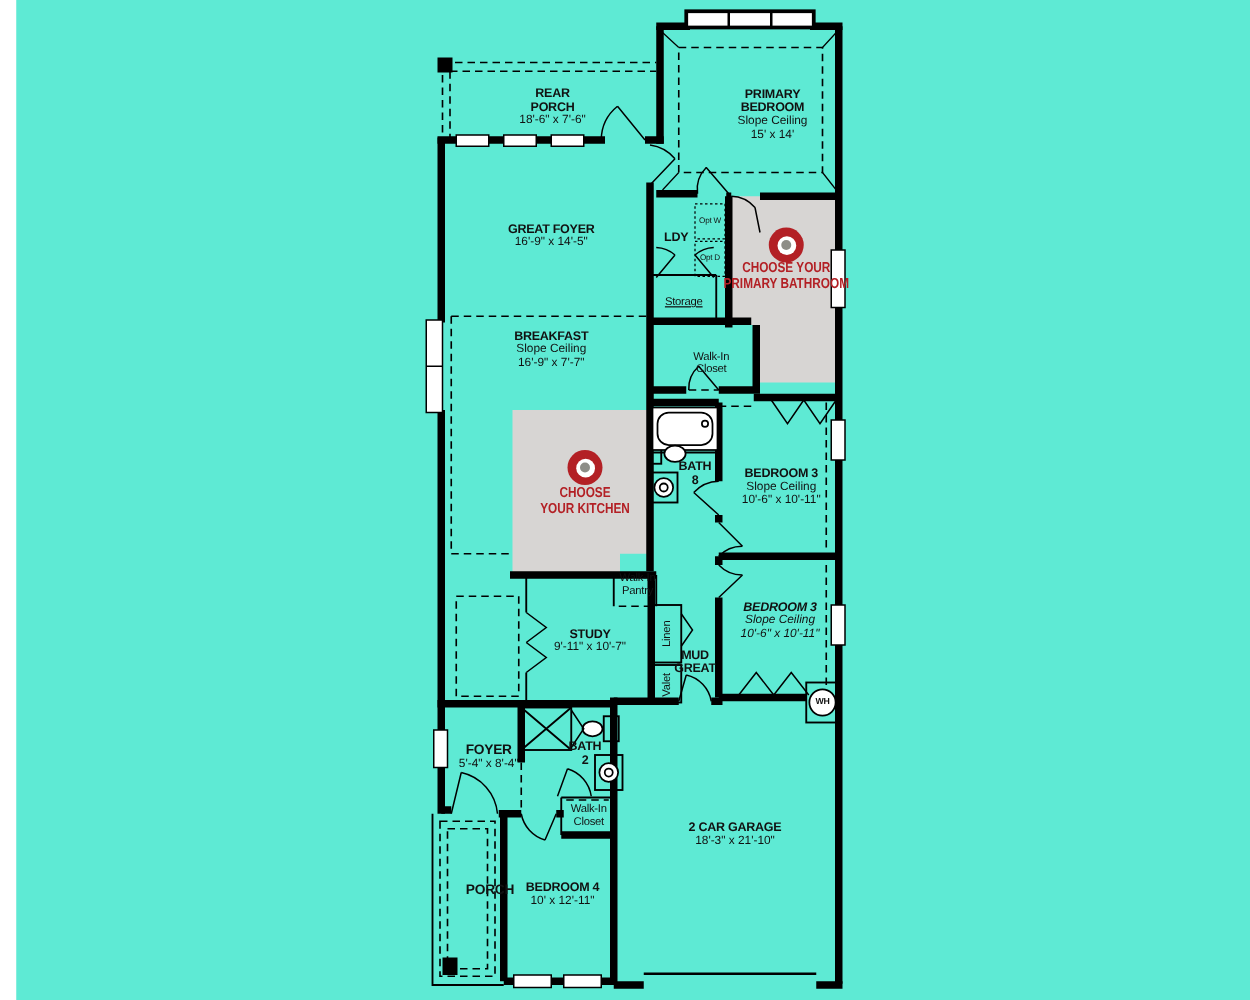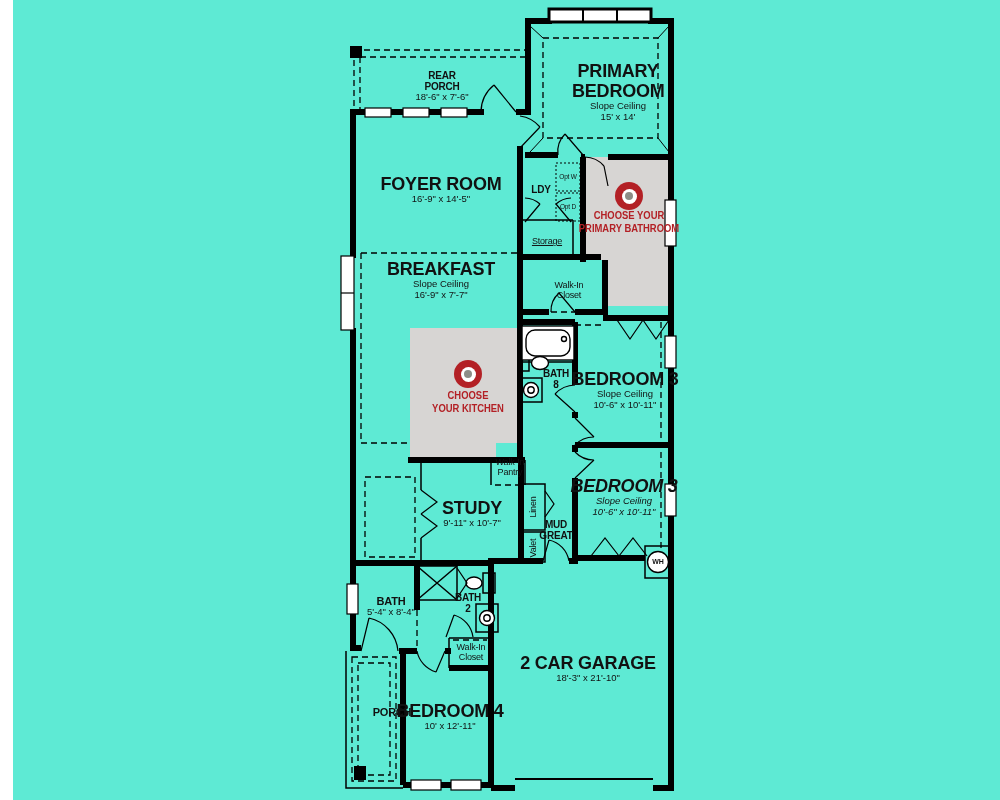--- a/index.html
+++ b/index.html
@@ -6,21 +6,21 @@
   #stage {
     position:relative; width:1000px; height:800px; background:#5eead4;
     font-family:"Liberation Sans", sans-serif; overflow:hidden;margin-left:13px;
   }
   #plan-svg { position:absolute; left:0; top:0; width:1000px; height:800px; }
 
   .room-label {
     position:absolute; transform:translate(-50%,-50%);
     text-align:center; color:#111; line-height:1.12; z-index:5;
   }
-  .room-label .name { display:block; font-weight:bold; font-size:18px; letter-spacing:-0.2px; margin:0 auto; }
+  .room-label .name { display:block; font-weight:bold; font-size:10px; letter-spacing:-0.2px; margin:0 auto; }
   .room-label .note { display:block; font-size:9.5px; white-space:nowrap; }
   .room-label .dims { display:block; font-size:9.5px; white-space:nowrap; }
 
   .sm .name { font-size:10px; }
   .xs .name { font-size:8px; font-weight:bold; }
   .reg .name { font-weight:normal; font-size:9px; }
   .tiny .name { font-size:6.5px; font-weight:normal; }
 
   .vert { transform:translate(-50%,-50%) rotate(-90deg); }
 
@@ -304,21 +304,21 @@
     <span class="dims">18'-6" x 7'-6"</span>
   </div>
 
   <div class="room-label" id="lbl-primary-bedroom">
     <span class="name">PRIMARY BEDROOM</span>
     <span class="note">Slope Ceiling</span>
     <span class="dims">15' x 14'</span>
   </div>
 
   <div class="room-label" id="lbl-great-room">
-    <span class="name">FOYER ROOM</span>
+    <span class="name">GREAT FOYER</span>
     <span class="dims">16'-9" x 14'-5"</span>
   </div>
 
   <div class="room-label sm" id="lbl-ldy">
     <span class="name">LDY</span>
   </div>
 
   <div class="room-label tiny" id="lbl-opt-w">
     <span class="name">Opt W</span>
   </div>
@@ -376,21 +376,21 @@
 
   <div class="room-label xs reg vert" id="lbl-valet">
     <span class="name">Valet</span>
   </div>
 
   <div class="room-label" id="lbl-wh">
     <span class="name">WH</span>
   </div>
 
   <div class="room-label sm" id="lbl-foyer">
-    <span class="name">BATH</span>
+    <span class="name">FOYER</span>
     <span class="dims">5'-4" x 8'-4"</span>
   </div>
 
   <div class="room-label sm" id="lbl-bath2">
     <span class="name">BATH 2</span>
   </div>
 
   <div class="room-label xs reg" id="lbl-wic-bed4">
     <span class="name">Walk-In Closet</span>
   </div>

